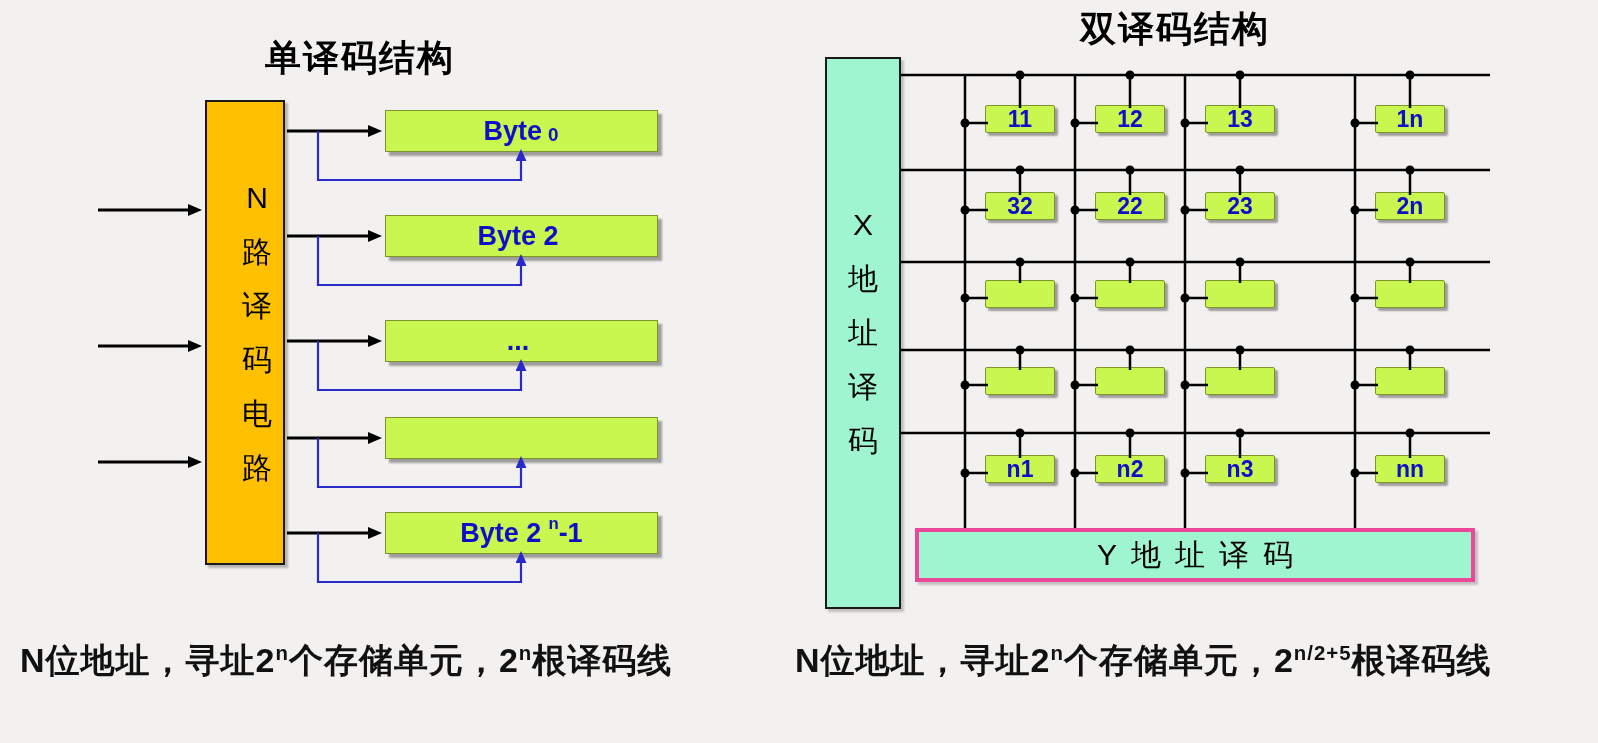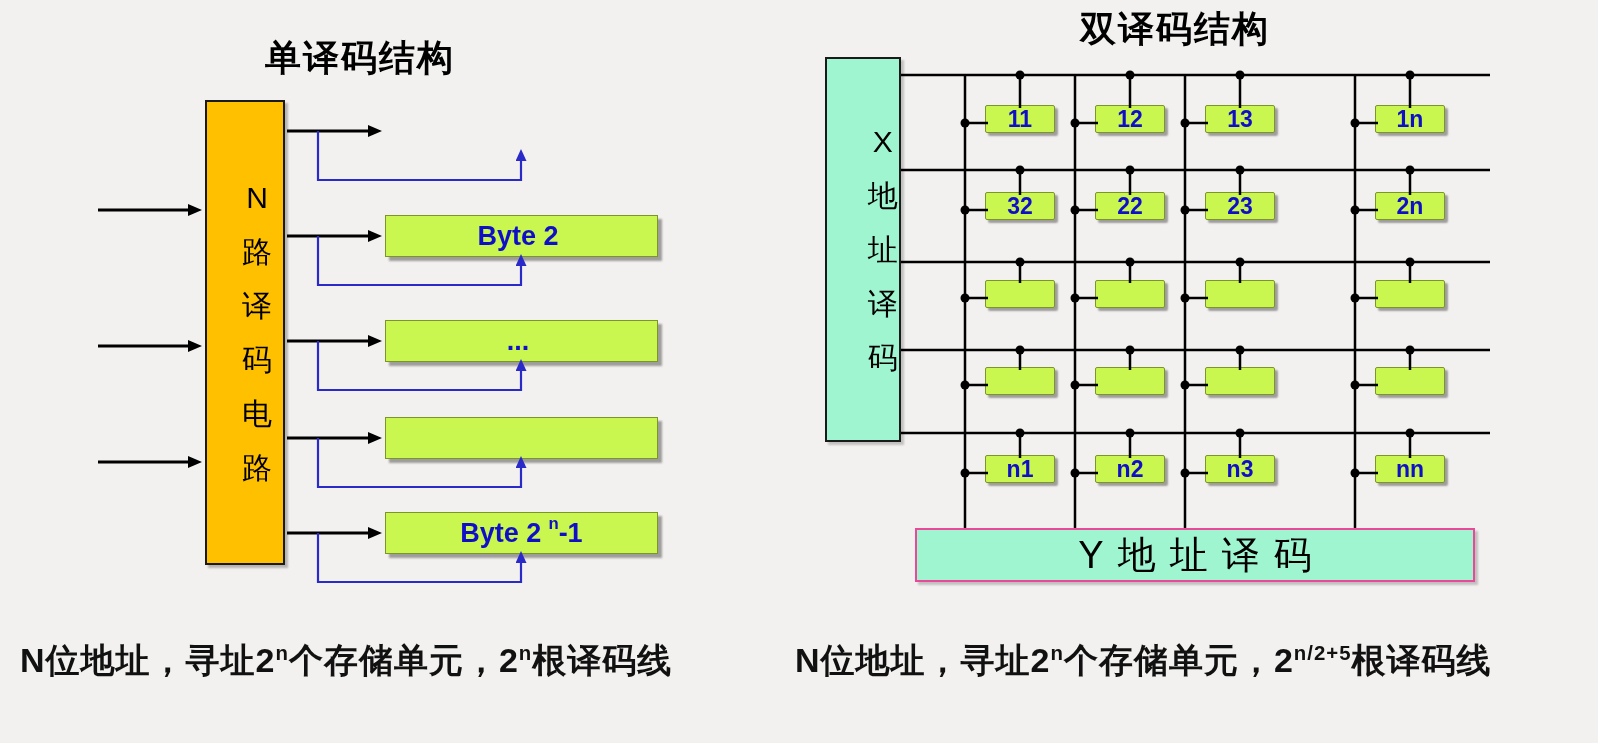--- a/index.html
+++ b/index.html
@@ -32,49 +32,55 @@
   .bsub { font-size: 0.7em; position: relative; top: 4px; margin-left: 6px; }
   .bsup { font-size: 0.62em; position: relative; top: -9px; margin-left: 1px; }
   .cell {
     width: 70px; height: 28px; border-radius: 2px;
     background: var(--cell-green, #c9f64f); border: 1px solid #7d942b;
     box-shadow: 3px 3px 2px rgba(0,0,0,0.35);
     display: flex; align-items: center; justify-content: center;
     color: var(--label-blue, #0f0fc8); font-weight: bold; font-size: 23px;
   }
   .xdec {
-    left: 825px; top: 57px; width: 76px; height: 385px;
+    left: 825px; top: 57px; width: 76px; height: 552px;
     background: var(--decoder-cyan, #9ef5d0); border: 2px solid #1a1a1a;
-    display: flex; align-items: center; justify-content: flex-end;
+    display: flex; align-items: center; justify-content: center;
     box-shadow: 3px 3px 2px rgba(0,0,0,0.2);
   }
   .xdec .vstack { font-size: 30px; line-height: 1.8; color: #000; }
   .ydec {
     left: 915px; top: 528px; width: 560px; height: 54px;
-    background: var(--decoder-cyan, #9ef5d0); border: 2px solid #ec4899;
-    display: flex; align-items: center; justify-content: center;
-    font-size: 38px; color: #000; box-shadow: 3px 3px 2px rgba(0,0,0,0.2);
+    background: var(--decoder-cyan, #9ef5d0); border: 4px solid #ec4899;
+    display: flex; align-items: center; justify-content: center;
+    font-size: 30px; color: #000; box-shadow: 3px 3px 2px rgba(0,0,0,0.2);
   }
   .ydec span { letter-spacing: 14px; margin-right: -14px; }
   .caption { top: 638px; font-size: 34px; font-weight: 600; color: #111; white-space: nowrap; letter-spacing: 1px; }
   .caption sup { font-size: 0.6em; }
   #wires { left: 0; top: 0; pointer-events: none; }
 </style>
 </head>
 <body>
 
 <div class="stage">
 
   <div class="abs title" style="left:210px;top:34px;width:300px">单译码结构</div>
 
 
   <div class="abs decoder-box">
     <div class="vstack">N路译码电路</div>
   </div>
 
+  <div class="abs byte-box" style="top:110px">
+    <span>Byte</span>
+      <span class="bsub">0</span>
+      <span class="bsup"></span>
+      <span></span>
+  </div>
   <div class="abs byte-box" style="top:215px">
     <span>Byte 2</span>
       <span class="bsub"></span>
       <span class="bsup"></span>
       <span></span>
   </div>
   <div class="abs byte-box" style="top:320px">
     <span>...</span>
       <span class="bsub"></span>
       <span class="bsup"></span>

